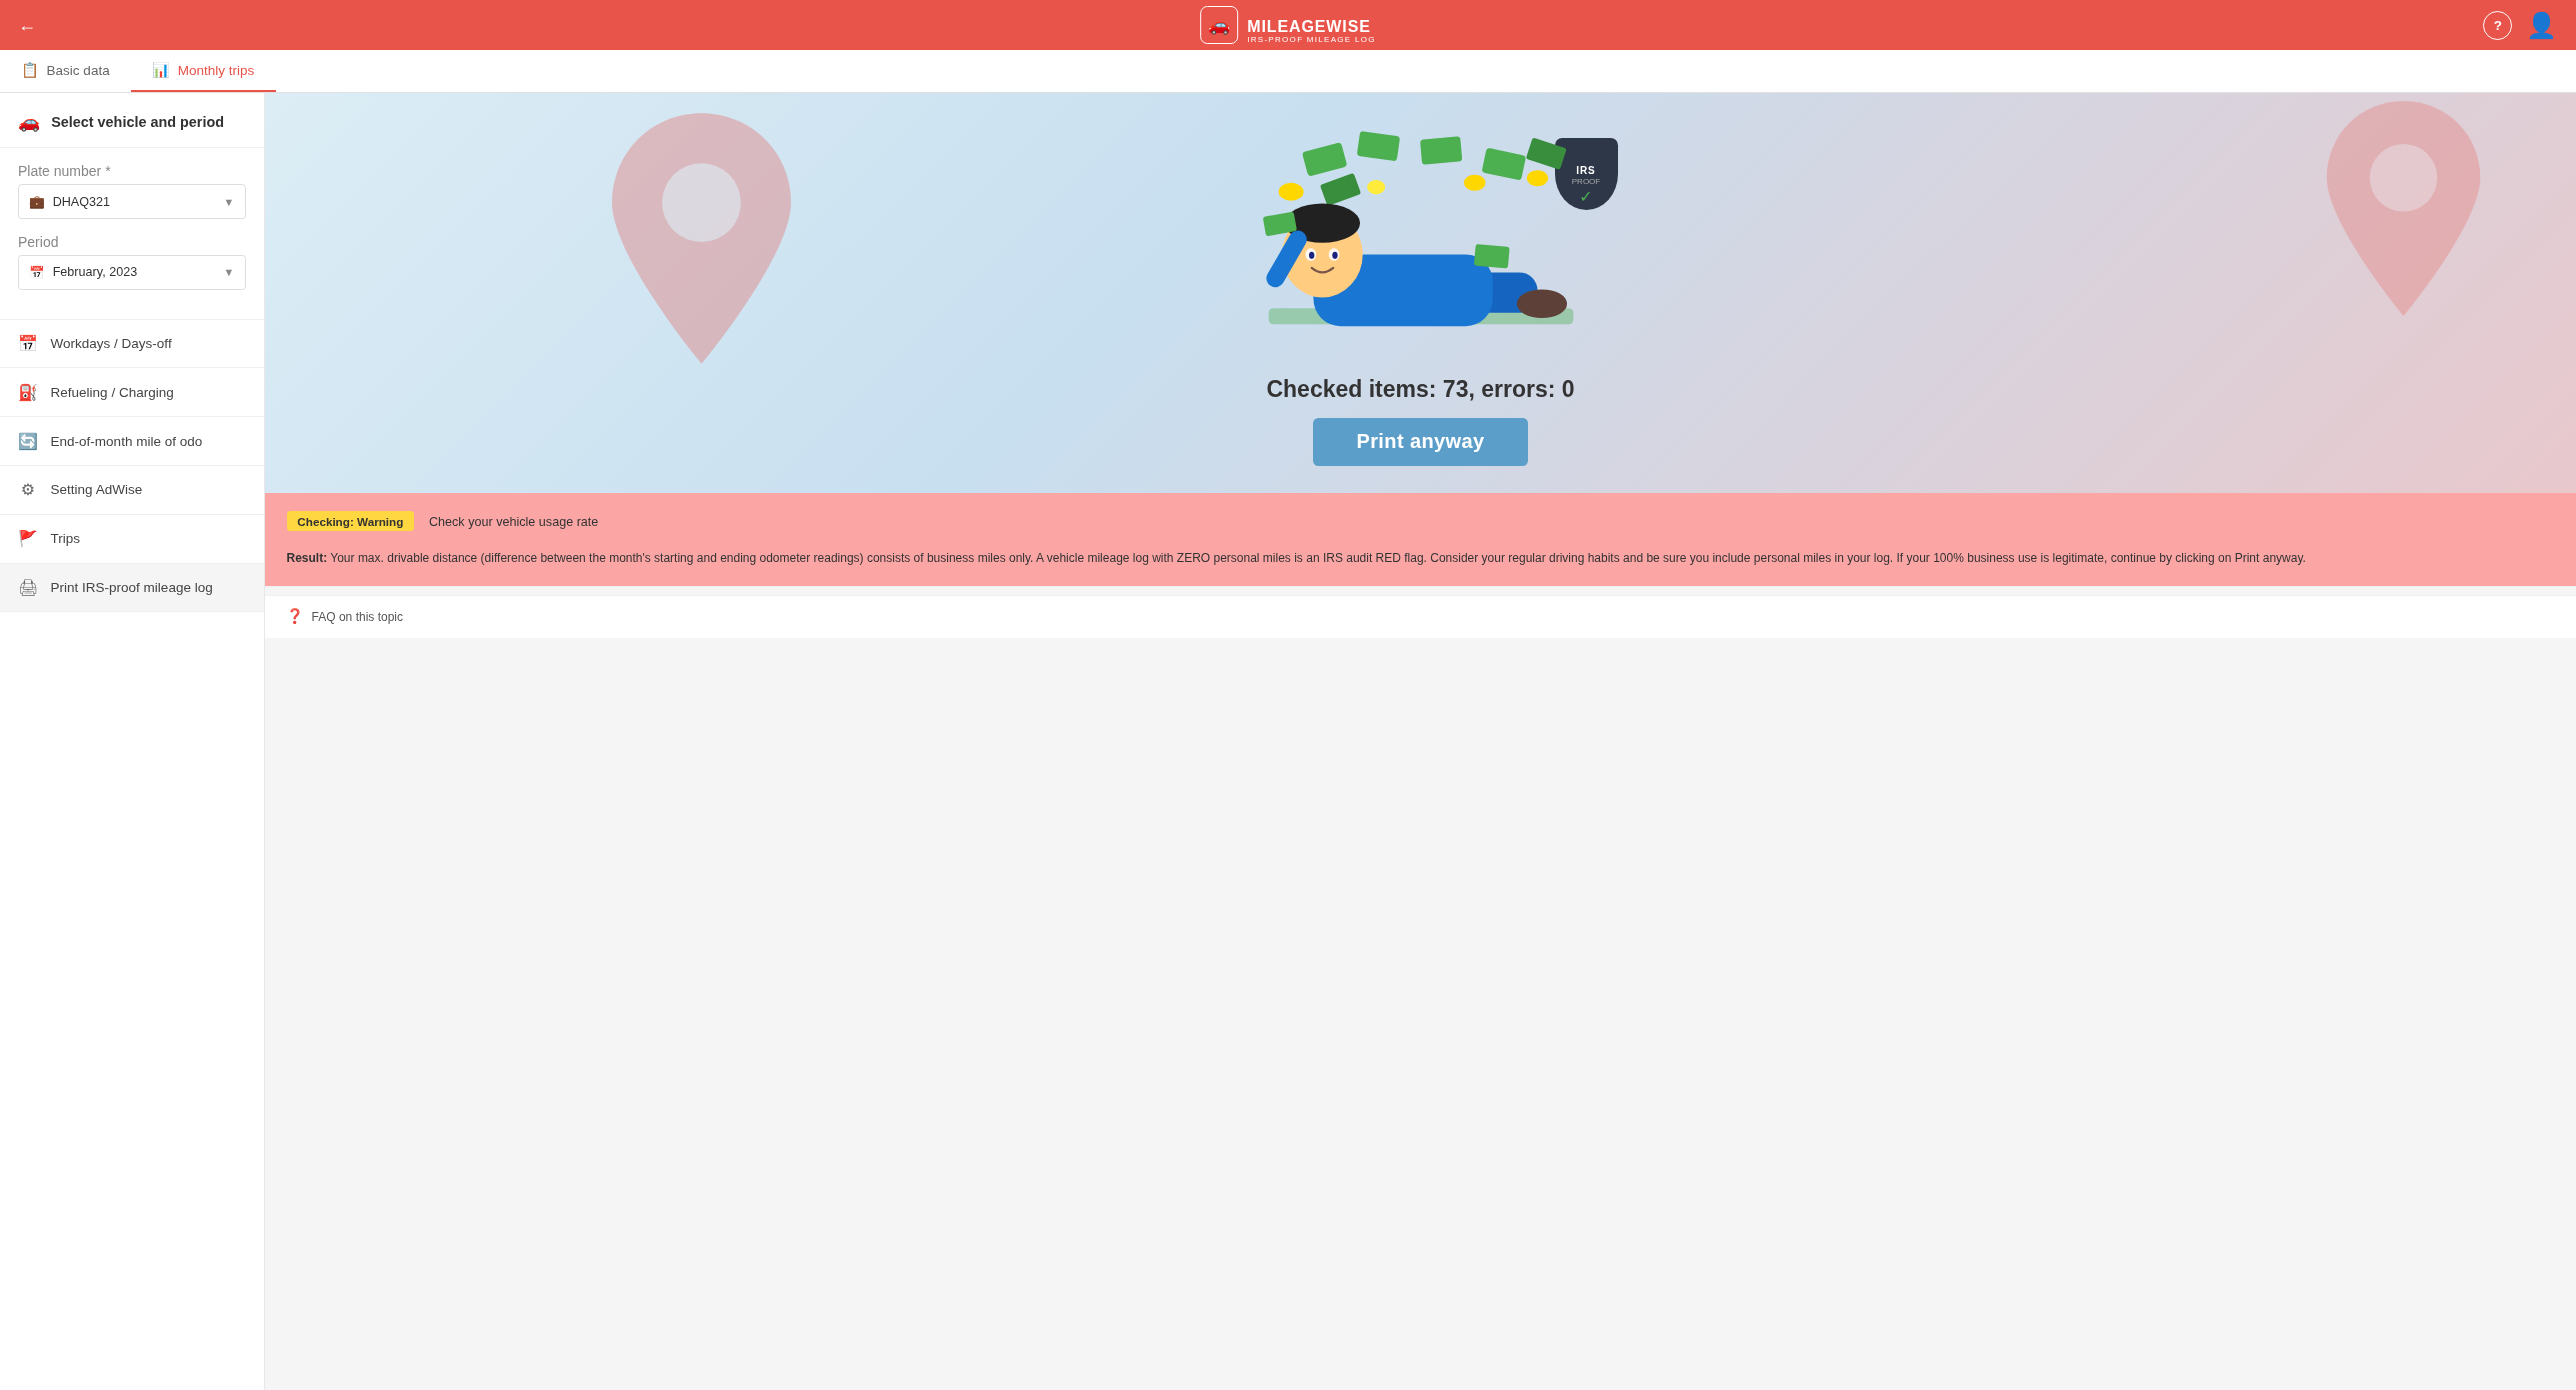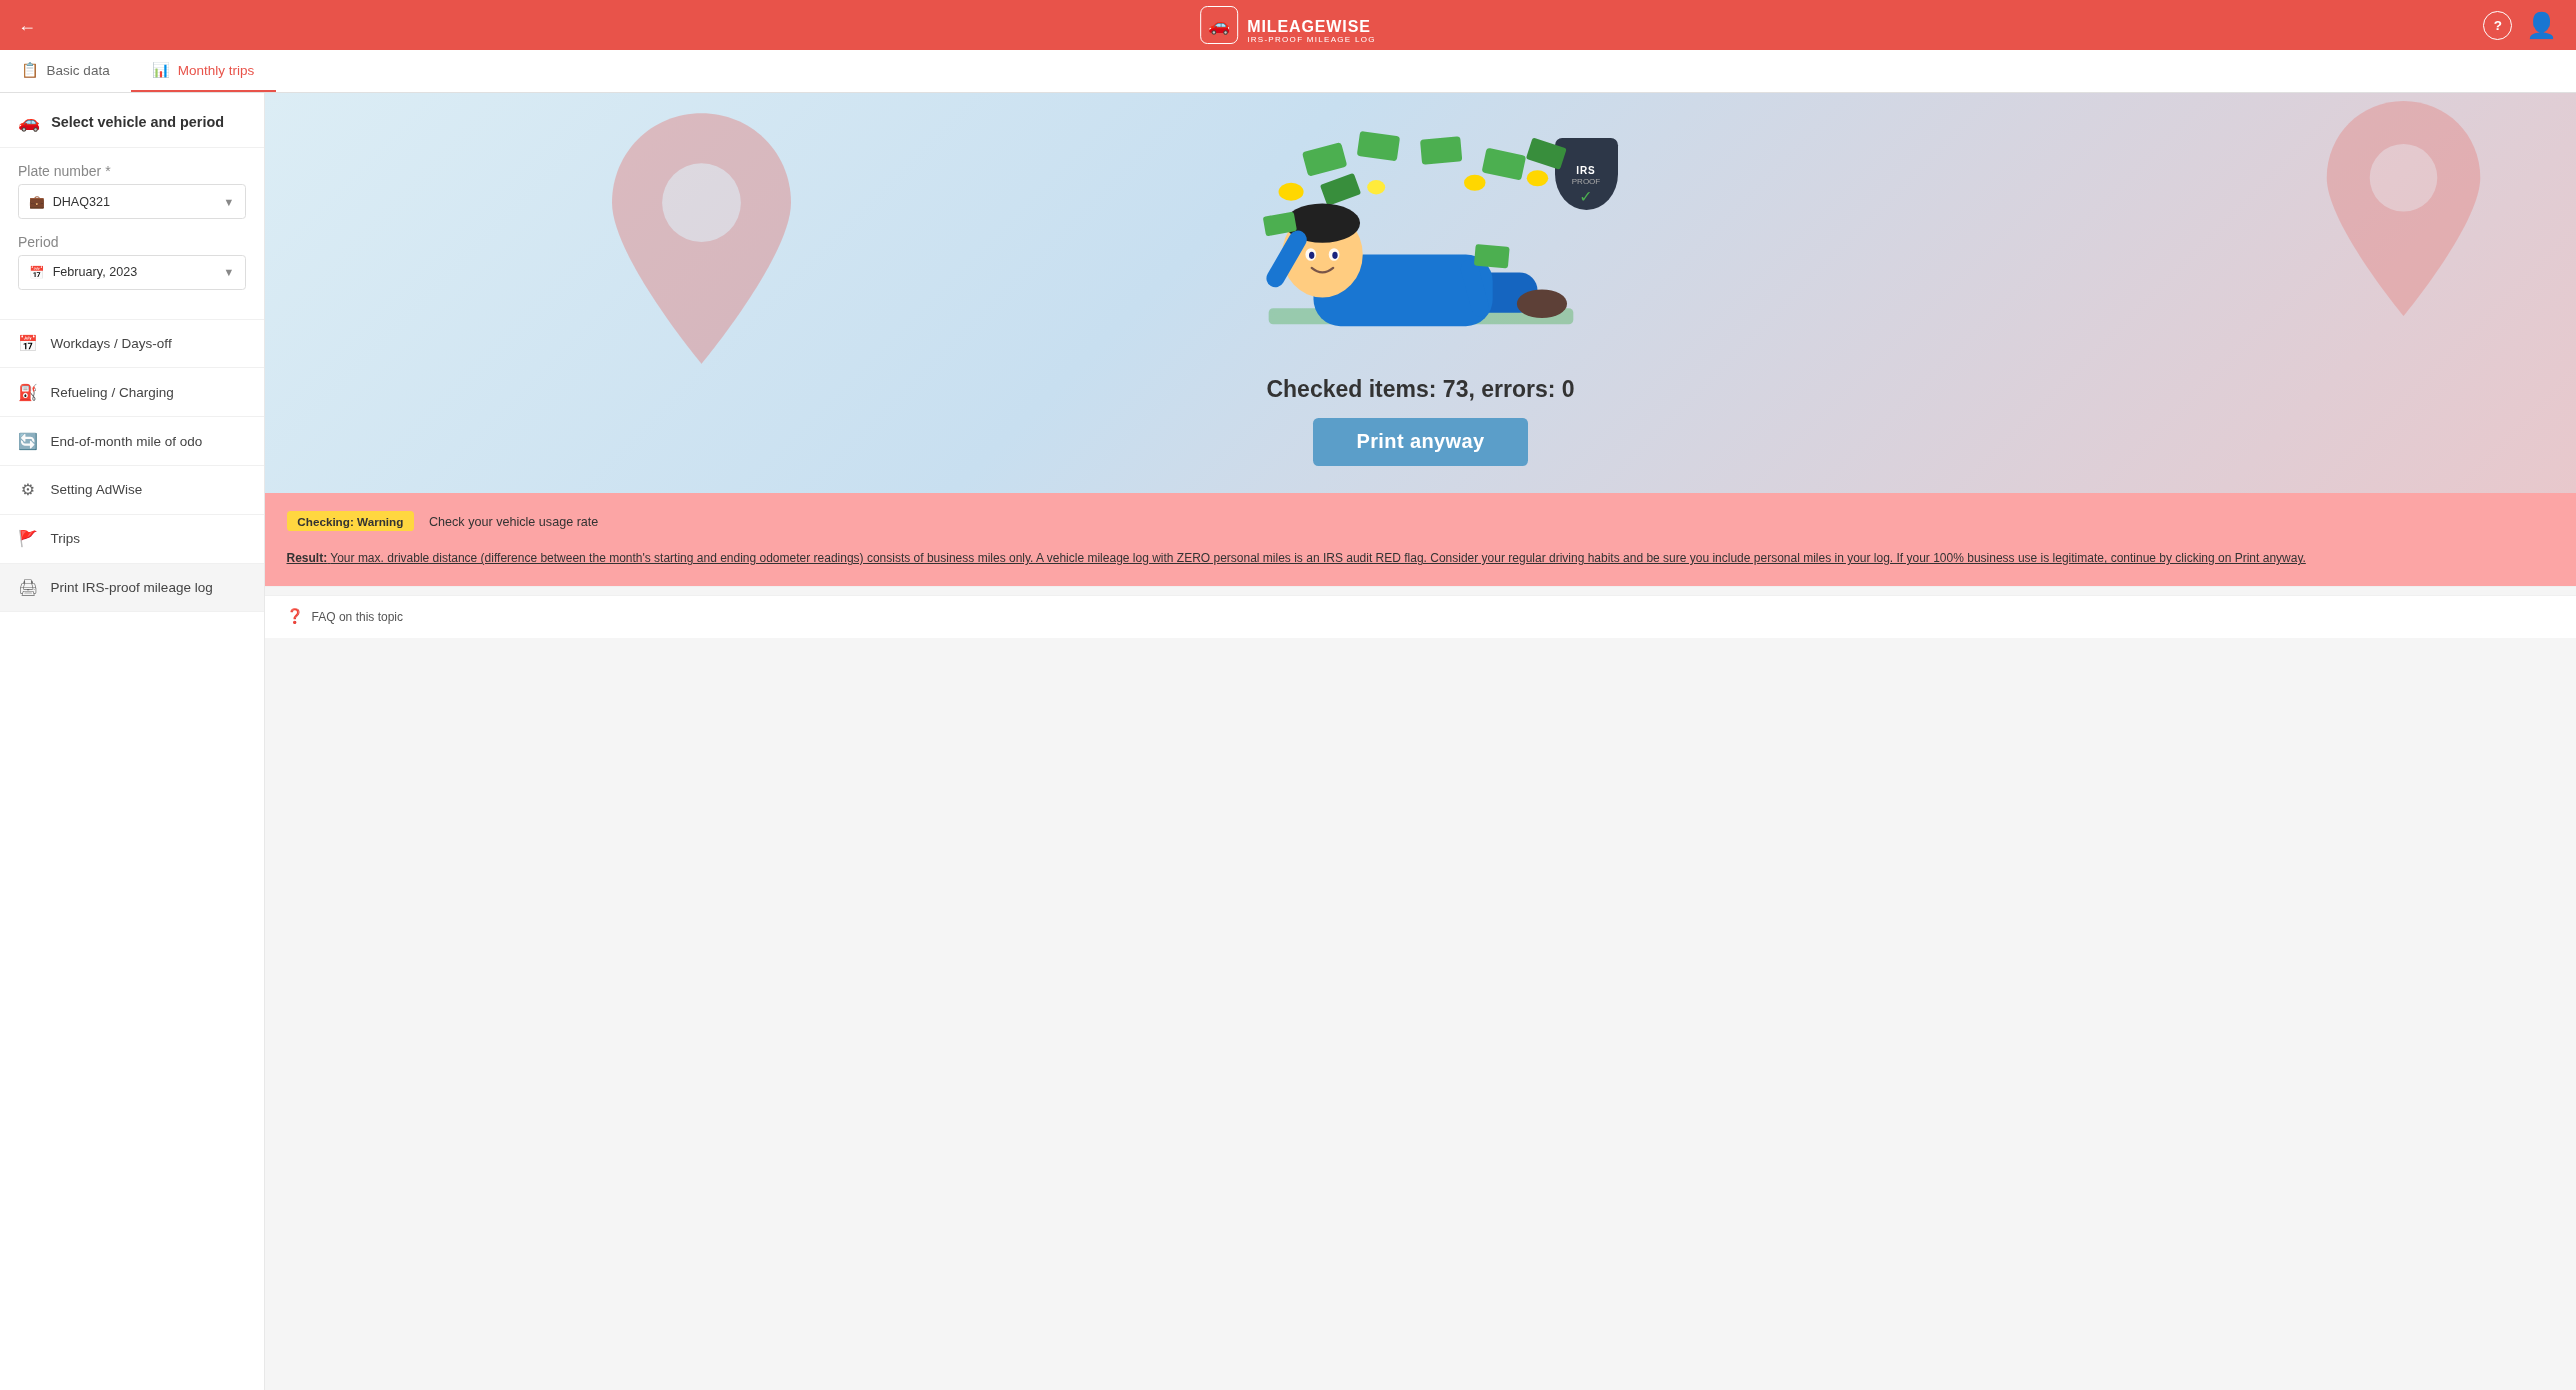--- a/index.html
+++ b/index.html
@@ -190,21 +190,20 @@
       font-size: 11.7px;
       font-weight: 600;
       padding: 3.6px 10.8px;
       border-radius: 3.6px;
       margin-bottom: 10.8px;
     }
     .warning-title { font-size: 12.6px; color: #333; display: inline; margin-left: 10.8px; }
     .warning-result {
       font-size: 12px; color: #333; line-height: 1.6;
       margin-top: 7.2px;
-      text-decoration: underline;
     }
     .warning-result strong { font-weight: 600; }
     .faq-link {
       display: flex; align-items: center; gap: 7.2px;
       font-size: 12px; color: #555;
       padding: 12.6px 21.5px;
       cursor: pointer;
       border-top: 0.9px solid #f0f0f0;
       background: white;
     }

